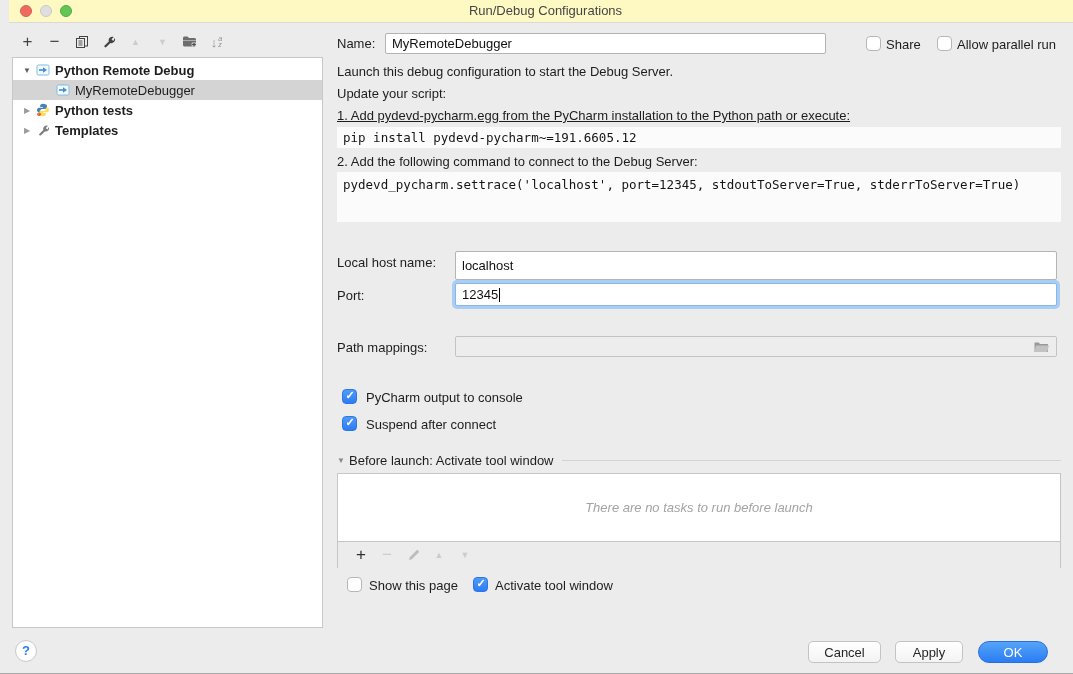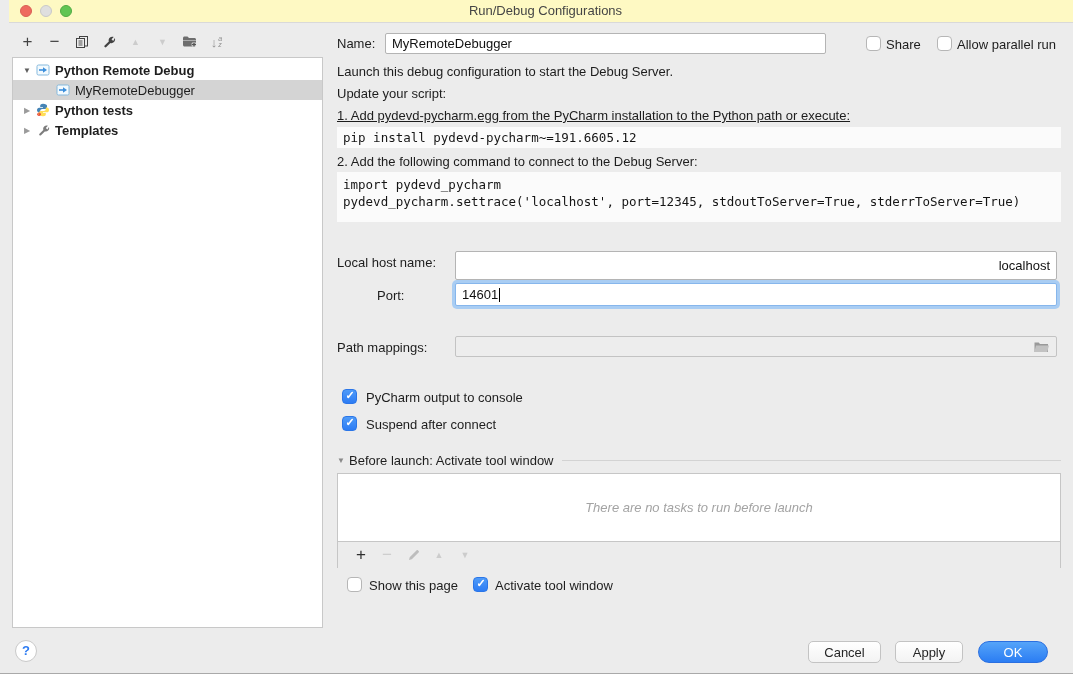--- a/index.html
+++ b/index.html
@@ -178,32 +178,31 @@
 
 <span class="lbl" style="left:337px;top:64px;">Launch this debug configuration to start the Debug Server.</span>
 <span class="lbl" style="left:337px;top:86px;">Update your script:</span>
 <span class="lbl" style="left:337px;top:108px;text-decoration:underline;">1. Add pydevd-pycharm.egg from the PyCharm installation to the Python path or execute:</span>
 
 <div class="codeband" style="top:127px;height:21px;line-height:21px;padding-left:6px;">pip install pydevd-pycharm~=191.6605.12</div>
 
 <span class="lbl" style="left:337px;top:154px;">2. Add the following command to connect to the Debug Server:</span>
 
 <div class="codeband" style="top:172px;height:50px;padding:4px 0 0 6px;line-height:17px;">
-  <div>import pydevd_pycharm</div>
   <div>pydevd_pycharm.settrace('localhost', port=12345, stdoutToServer=True, stderrToServer=True)</div>
 </div>
 
 <span class="lbl" style="left:337px;top:255px;">Local host name:</span>
-<div class="tf" style="left:455px;top:251px;width:602px;height:29px;justify-content:flex-end;">
+<div class="tf" style="left:455px;top:251px;width:602px;height:29px;">
   <span>localhost</span>
 </div>
 
-<span class="lbl" style="left:337px;top:288px;margin-left:40px;">Port:</span>
+<span class="lbl" style="left:337px;top:288px;">Port:</span>
 <div class="tf focusring" style="left:455px;top:283px;width:602px;height:23px;">
-  <span>14601</span>
+  <span>12345</span>
     <span class="caret"></span>
 </div>
 
 <span class="lbl" style="left:337px;top:340px;">Path mappings:</span>
 <div class="tf disabled" style="left:455px;top:336px;width:602px;height:21px;justify-content:space-between;">
   <span></span>
   <span>
     <svg width="17" height="13" viewBox="0 0 17 13">
         <path fill="#9a9a9a" d="M1.5 2.5h4.2L7 4h8v8H1.5z"></path>
         <path fill="#c2c2c2" d="M3 5.5h13l-1.8 6.5H1.3z"></path>

